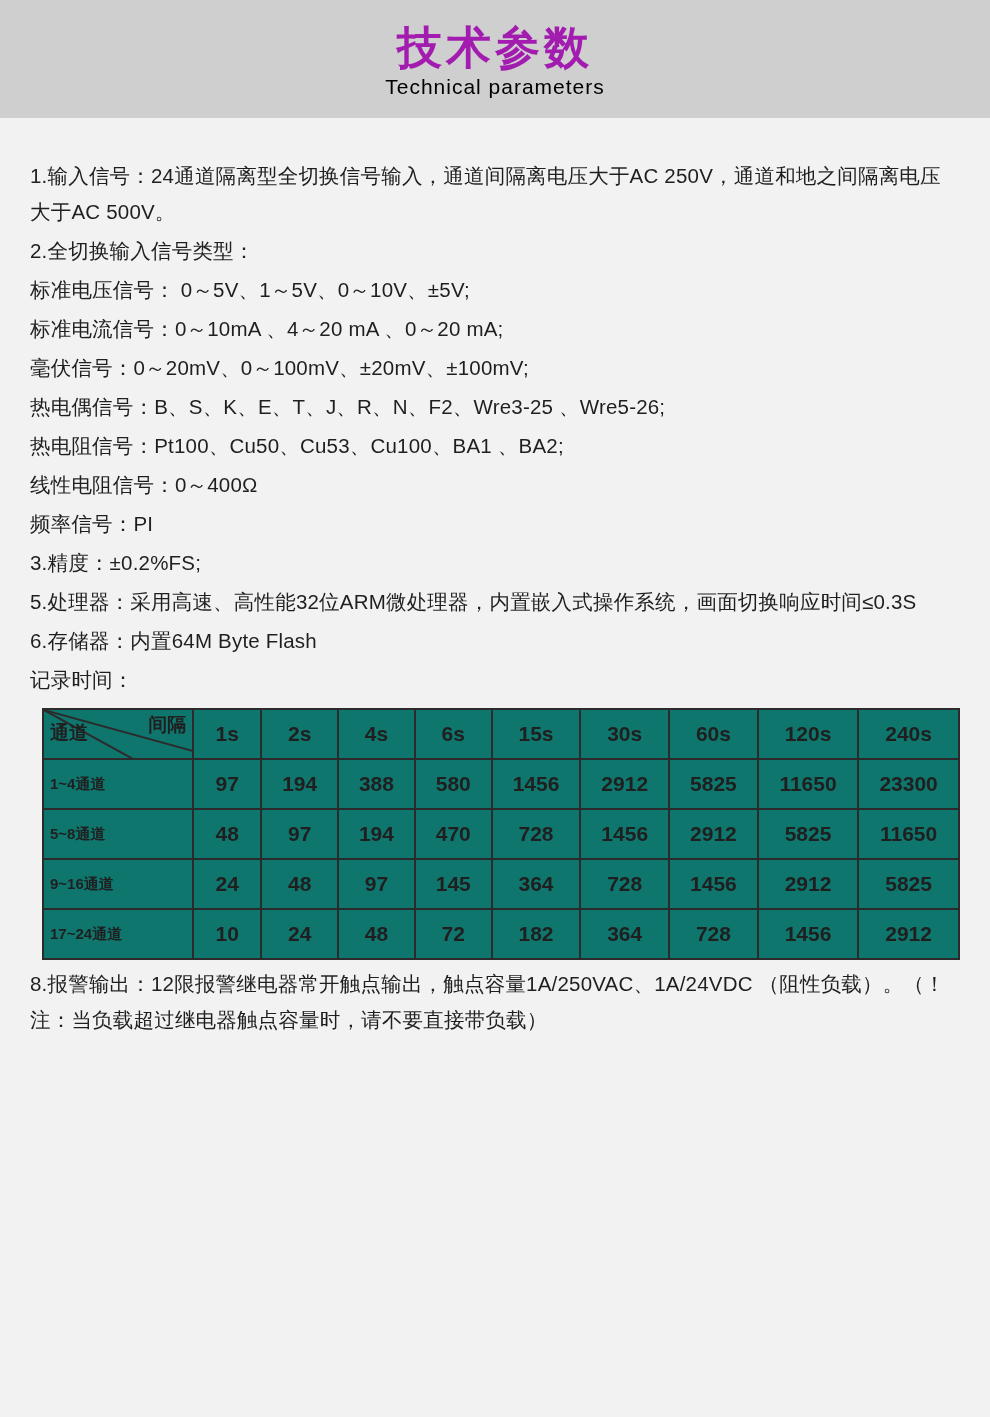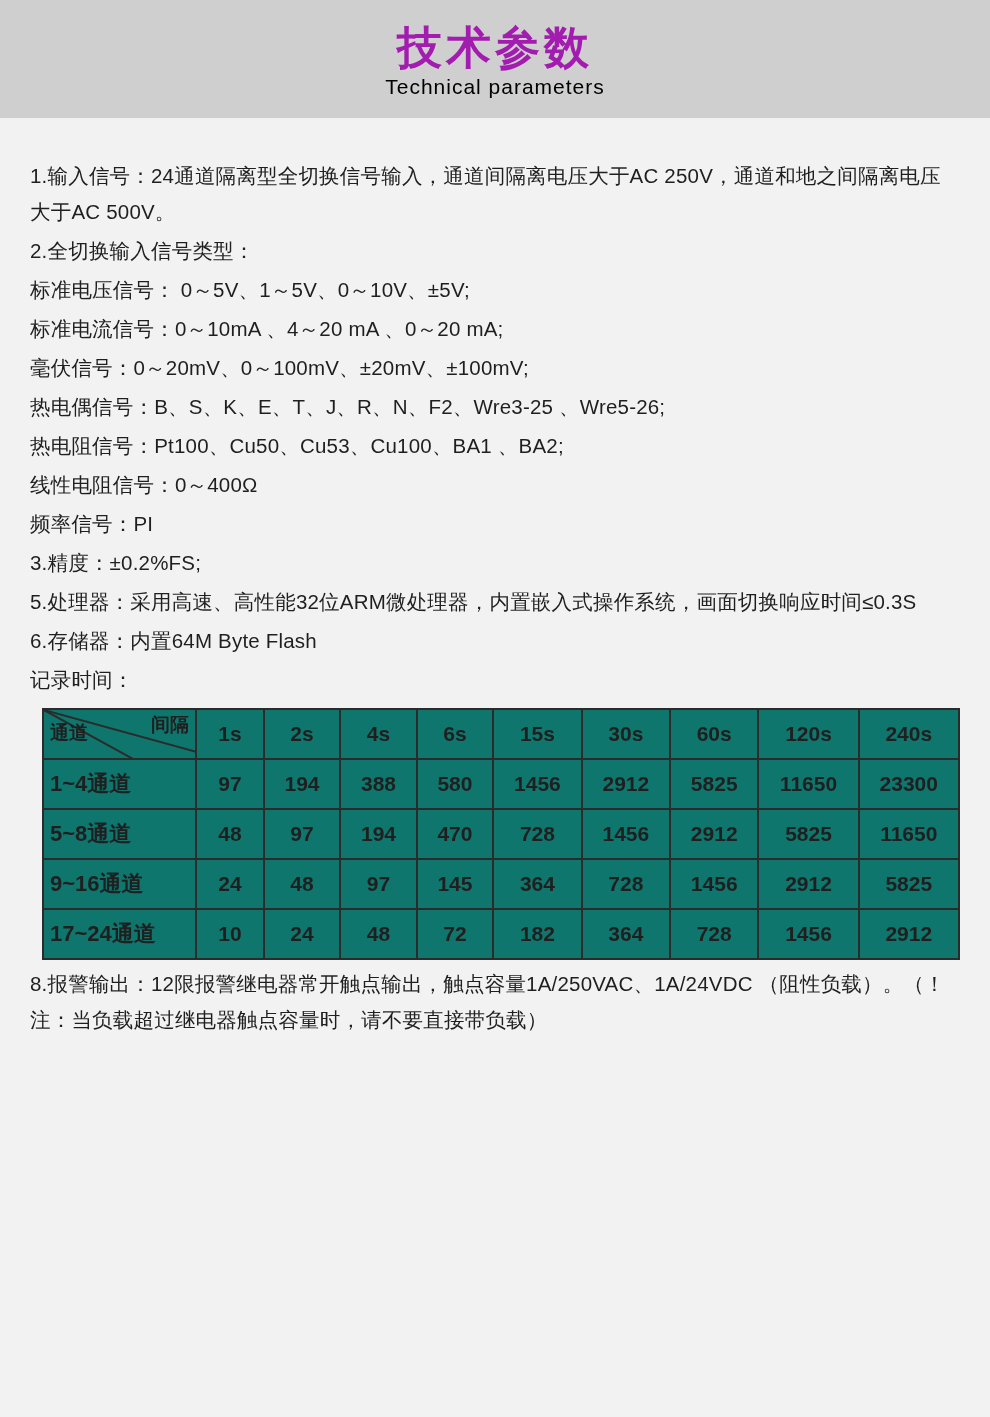--- a/index.html
+++ b/index.html
@@ -71,21 +71,21 @@
     font-weight: bold;
     text-align: center;
     height: 48px;
     padding: 0 4px;
     color: #1f1f1f;
     background: #0f766e;
   }
   table.rec-table td.rowhead {
     text-align: left;
     padding-left: 6px;
-    font-size: 22px;
+    font-size: 15px;
     width: 160px;
   }
   td.corner {
     position: relative;
     width: 160px;
     height: 88px;
     padding: 0;
     overflow: hidden;
   }
   td.corner svg {

